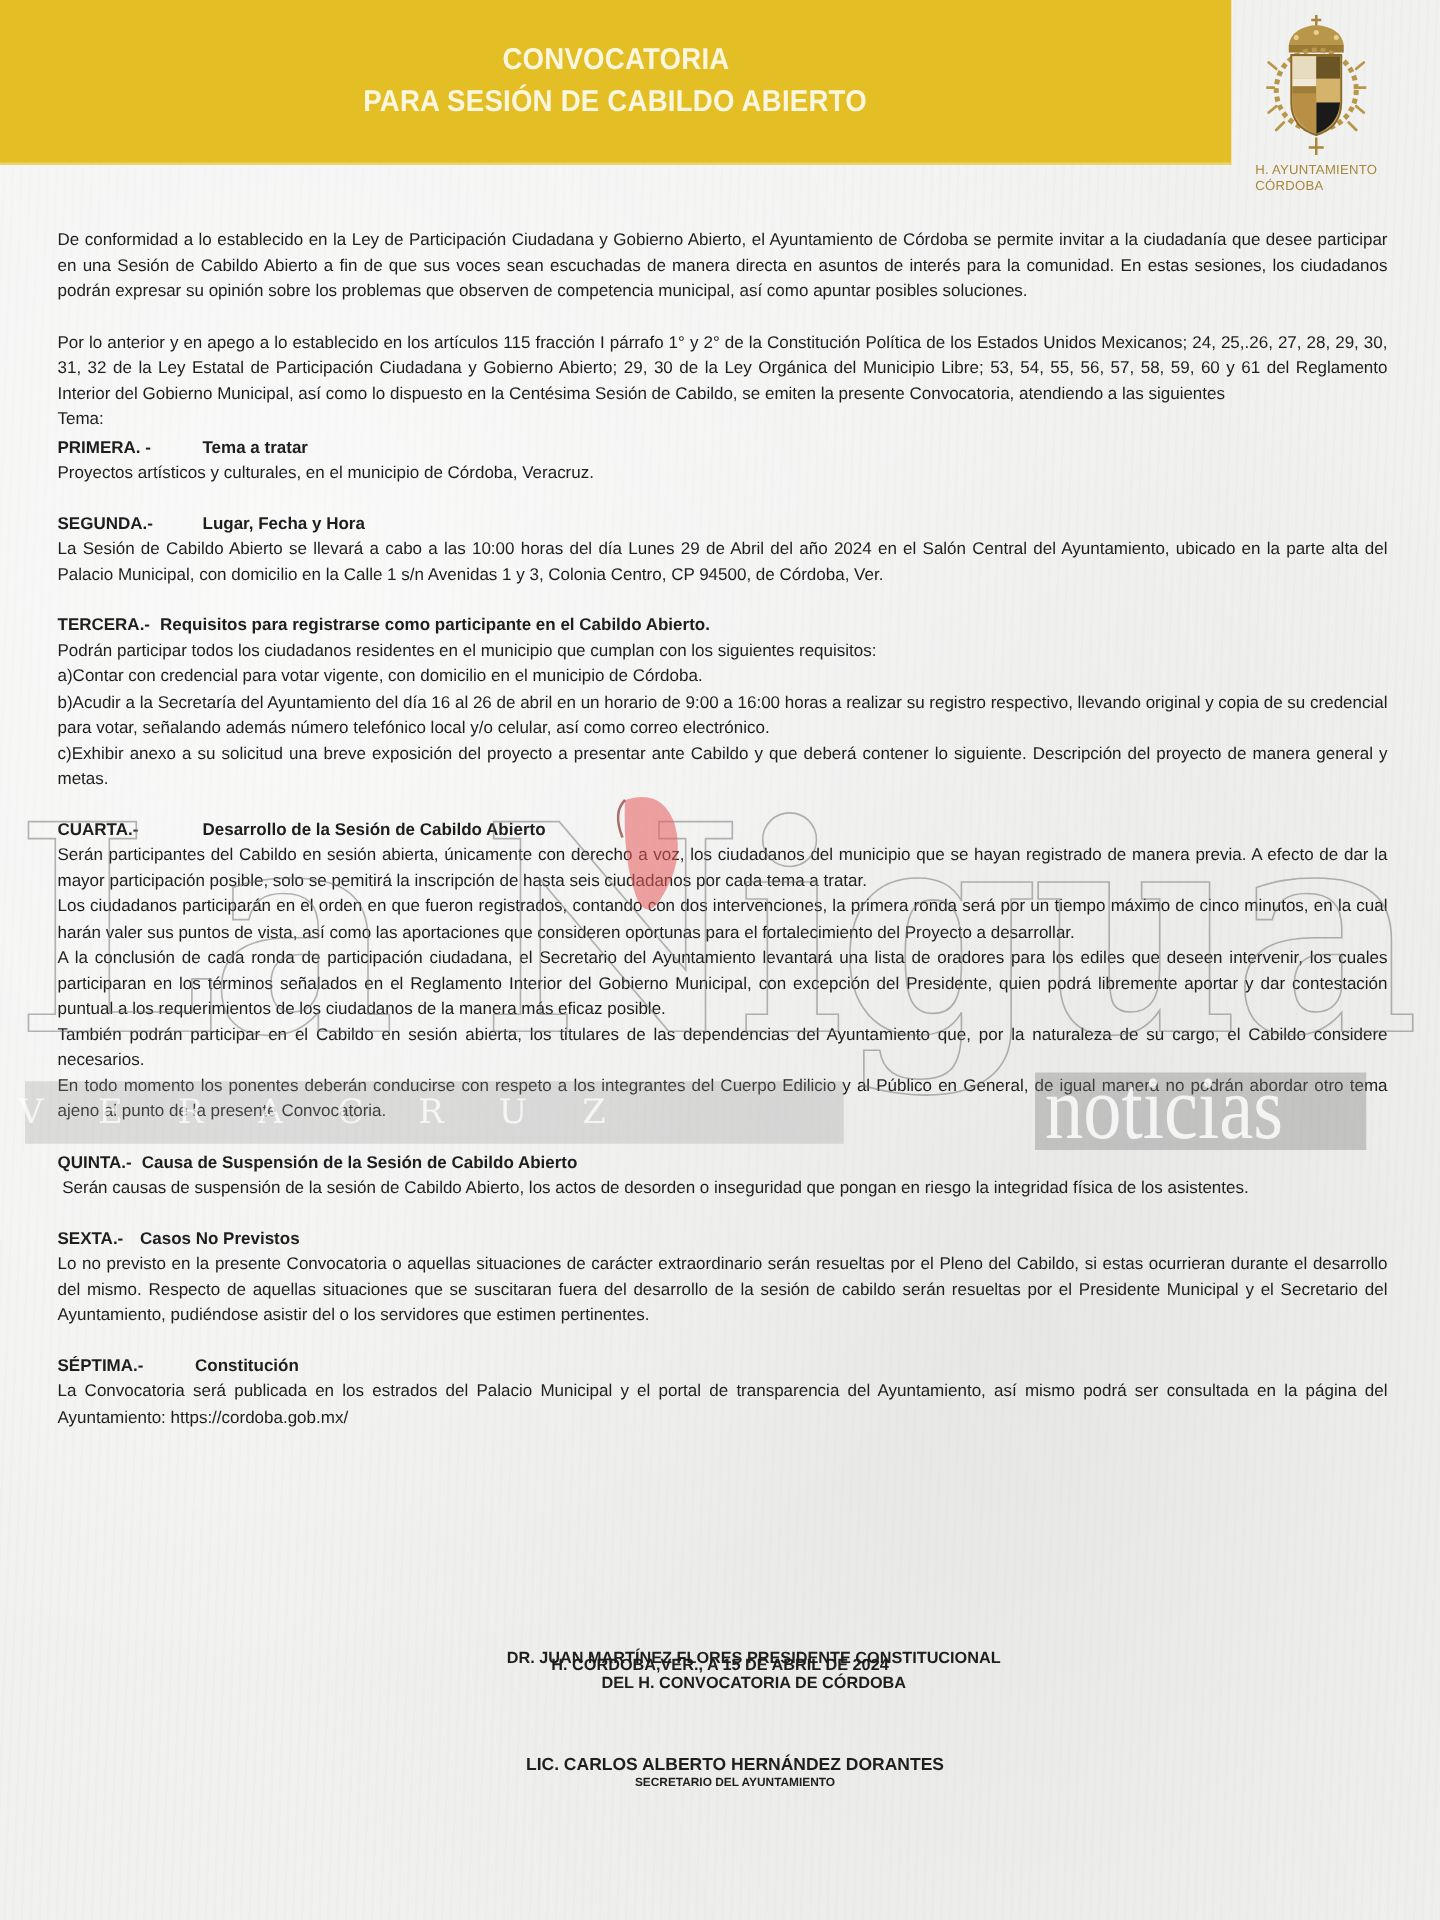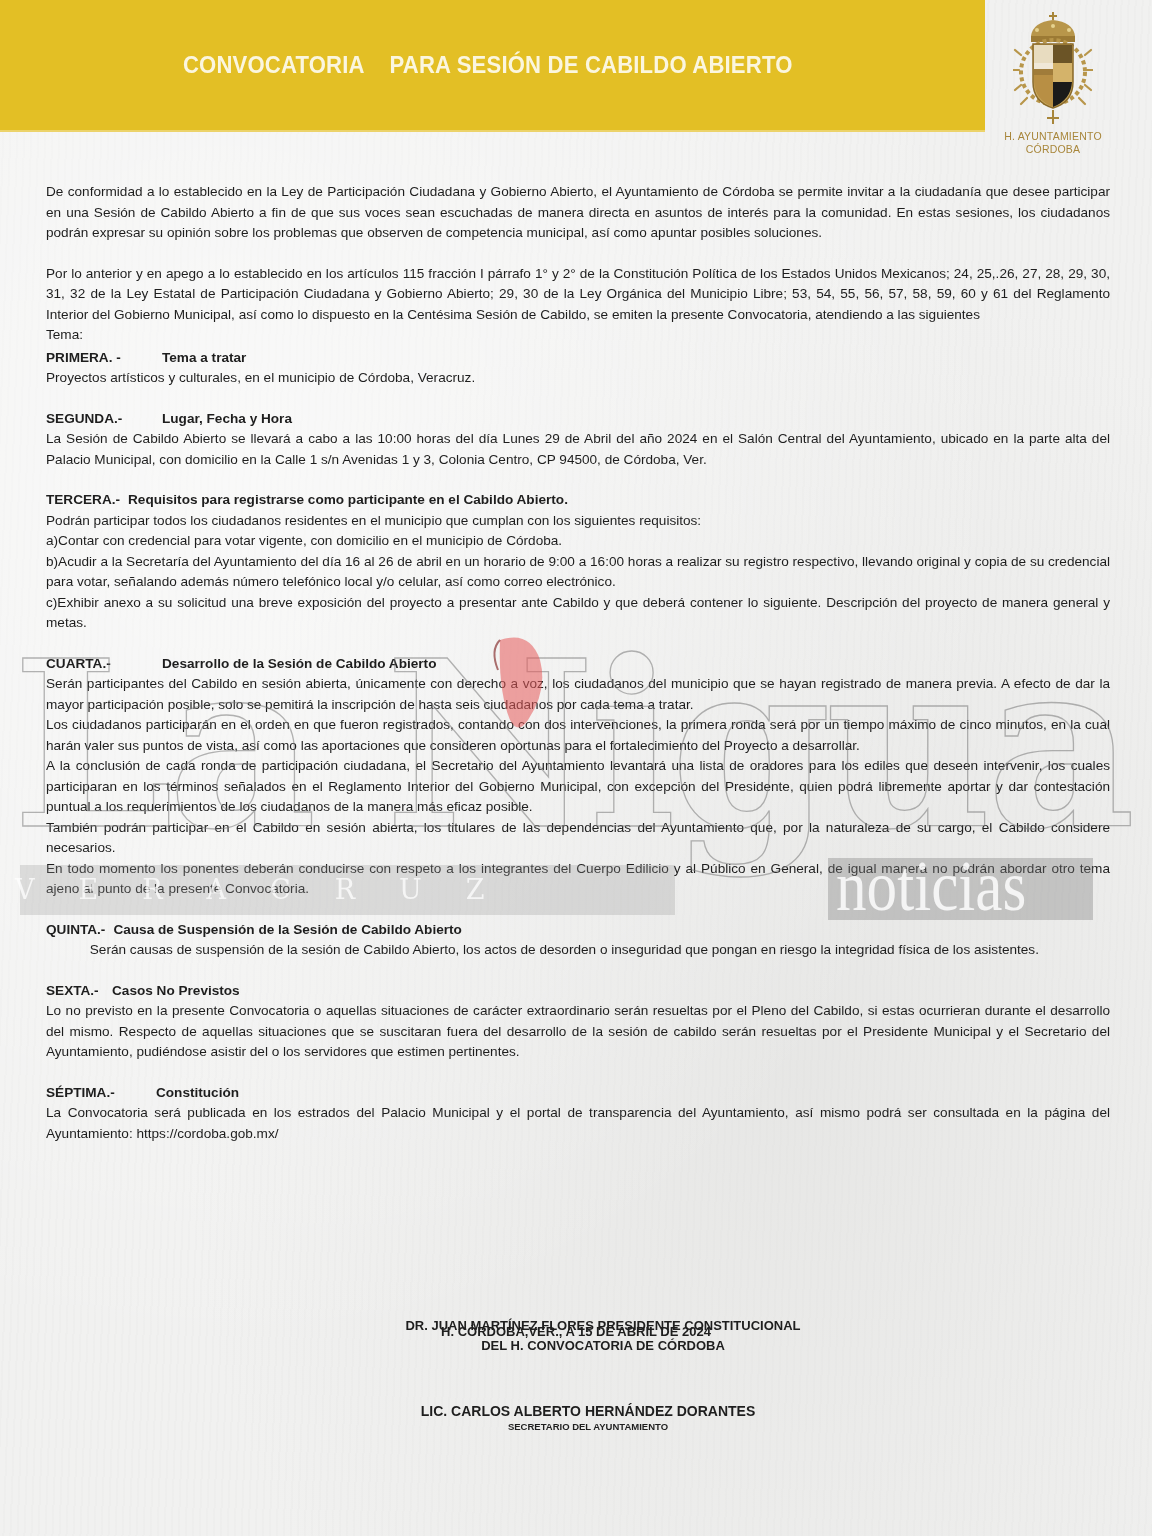--- a/index.html
+++ b/index.html
@@ -9,34 +9,34 @@
     background-image:
       radial-gradient(ellipse at 20% 30%, rgba(255,255,255,0.6), rgba(255,255,255,0) 60%),
       radial-gradient(ellipse at 70% 70%, rgba(220,220,218,0.5), rgba(255,255,255,0) 55%),
       repeating-linear-gradient(92deg, rgba(0,0,0,0.012) 0px, rgba(0,0,0,0.012) 2px, rgba(255,255,255,0) 2px, rgba(255,255,255,0) 7px);
     font-family: "Liberation Sans", sans-serif;
     color: #1e1e1e;
   }
   .banner {
     position: absolute; left: 0; top: 0; width: 985px; height: 130px;
     background: #e3bf25;
-    display: flex; flex-direction: row; align-items: center; justify-content: center;
+    display: flex; flex-direction: column; align-items: center; justify-content: center;
     border-bottom: 2px solid #ecd36a;
   }
   .banner-line {
     color: #fbf6df; font-weight: bold; font-size: 24px; letter-spacing: 0.2px;
     line-height: 34px; transform: scaleX(0.92);
   }
   .crest-wrap {
     position: absolute; left: 988px; top: 10px; width: 130px; height: 150px;
     display: flex; flex-direction: column; align-items: center;
   }
   .crest { width: 80px; height: 118px; }
   .crest-label {
-    color: #a8863a; font-size: 10.5px; text-align: center; line-height: 13px; margin-top: 2px;
+    color: #a8863a; font-size: 10.5px; line-height: 13px; margin-top: 2px;
     letter-spacing: 0.2px;
   }
   .doc {
     position: absolute; left: 46px; top: 182px; width: 1064px;
     font-size: 13.6px; line-height: 20.5px;
   }
   .doc p { margin: 0; text-align: justify; text-align-last: left; }
   .gap-l { height: 20px; }
   .section-head { font-weight: bold; display: flex; margin: 0; }
   .section-head .num { display: inline-block; min-width: 116px; }
@@ -159,21 +159,21 @@
   <p>Los ciudadanos participarán en el orden en que fueron registrados, contando con dos intervenciones, la primera ronda será por un tiempo máximo de cinco minutos, en la cual harán valer sus puntos de vista, así como las aportaciones que consideren oportunas para el fortalecimiento del Proyecto a desarrollar.</p>
   <p>A la conclusión de cada ronda de participación ciudadana, el Secretario del Ayuntamiento levantará una lista de oradores para los ediles que deseen intervenir, los cuales participaran en los términos señalados en el Reglamento Interior del Gobierno Municipal, con excepción del Presidente, quien podrá libremente aportar y dar contestación puntual a los requerimientos de los ciudadanos de la manera más eficaz posible.</p>
   <p>También podrán participar en el Cabildo en sesión abierta, los titulares de las dependencias del Ayuntamiento que, por la naturaleza de su cargo, el Cabildo considere necesarios.</p>
   <p>En todo momento los ponentes deberán conducirse con respeto a los integrantes del Cuerpo Edilicio y al Público en General, de igual manera no podrán abordar otro tema ajeno al punto de la presente Convocatoria.</p>
   <div class="gap-l"></div>
 
   <div class="section-head tight">
     <span class="num">QUINTA.-</span>
     <span>Causa de Suspensión de la Sesión de Cabildo Abierto</span>
   </div>
-  <p style="white-space:pre-wrap;margin-left:40px;"> Serán causas de suspensión de la sesión de Cabildo Abierto, los actos de desorden o inseguridad que pongan en riesgo la integridad física de los asistentes.</p>
+  <p style="white-space:pre-wrap;"> Serán causas de suspensión de la sesión de Cabildo Abierto, los actos de desorden o inseguridad que pongan en riesgo la integridad física de los asistentes.</p>
   <div class="gap-l"></div>
 
   <div class="section-head">
     <span class="num" style="min-width:66px;">SEXTA.-</span>
     <span>Casos No Previstos</span>
   </div>
   <p>Lo no previsto en la presente Convocatoria o aquellas situaciones de carácter extraordinario serán resueltas por el Pleno del Cabildo, si estas ocurrieran durante el desarrollo del mismo. Respecto de aquellas situaciones que se suscitaran fuera del desarrollo de la sesión de cabildo serán resueltas por el Presidente Municipal y el Secretario del Ayuntamiento, pudiéndose asistir del o los servidores que estimen pertinentes.</p>
   <div class="gap-l"></div>
 
   <div class="section-head">

